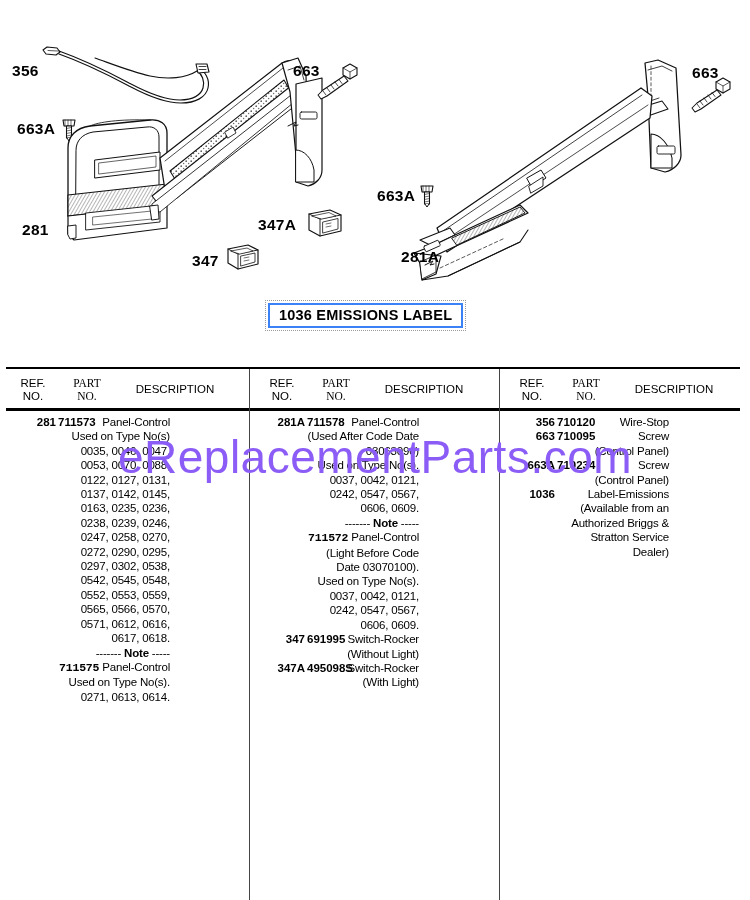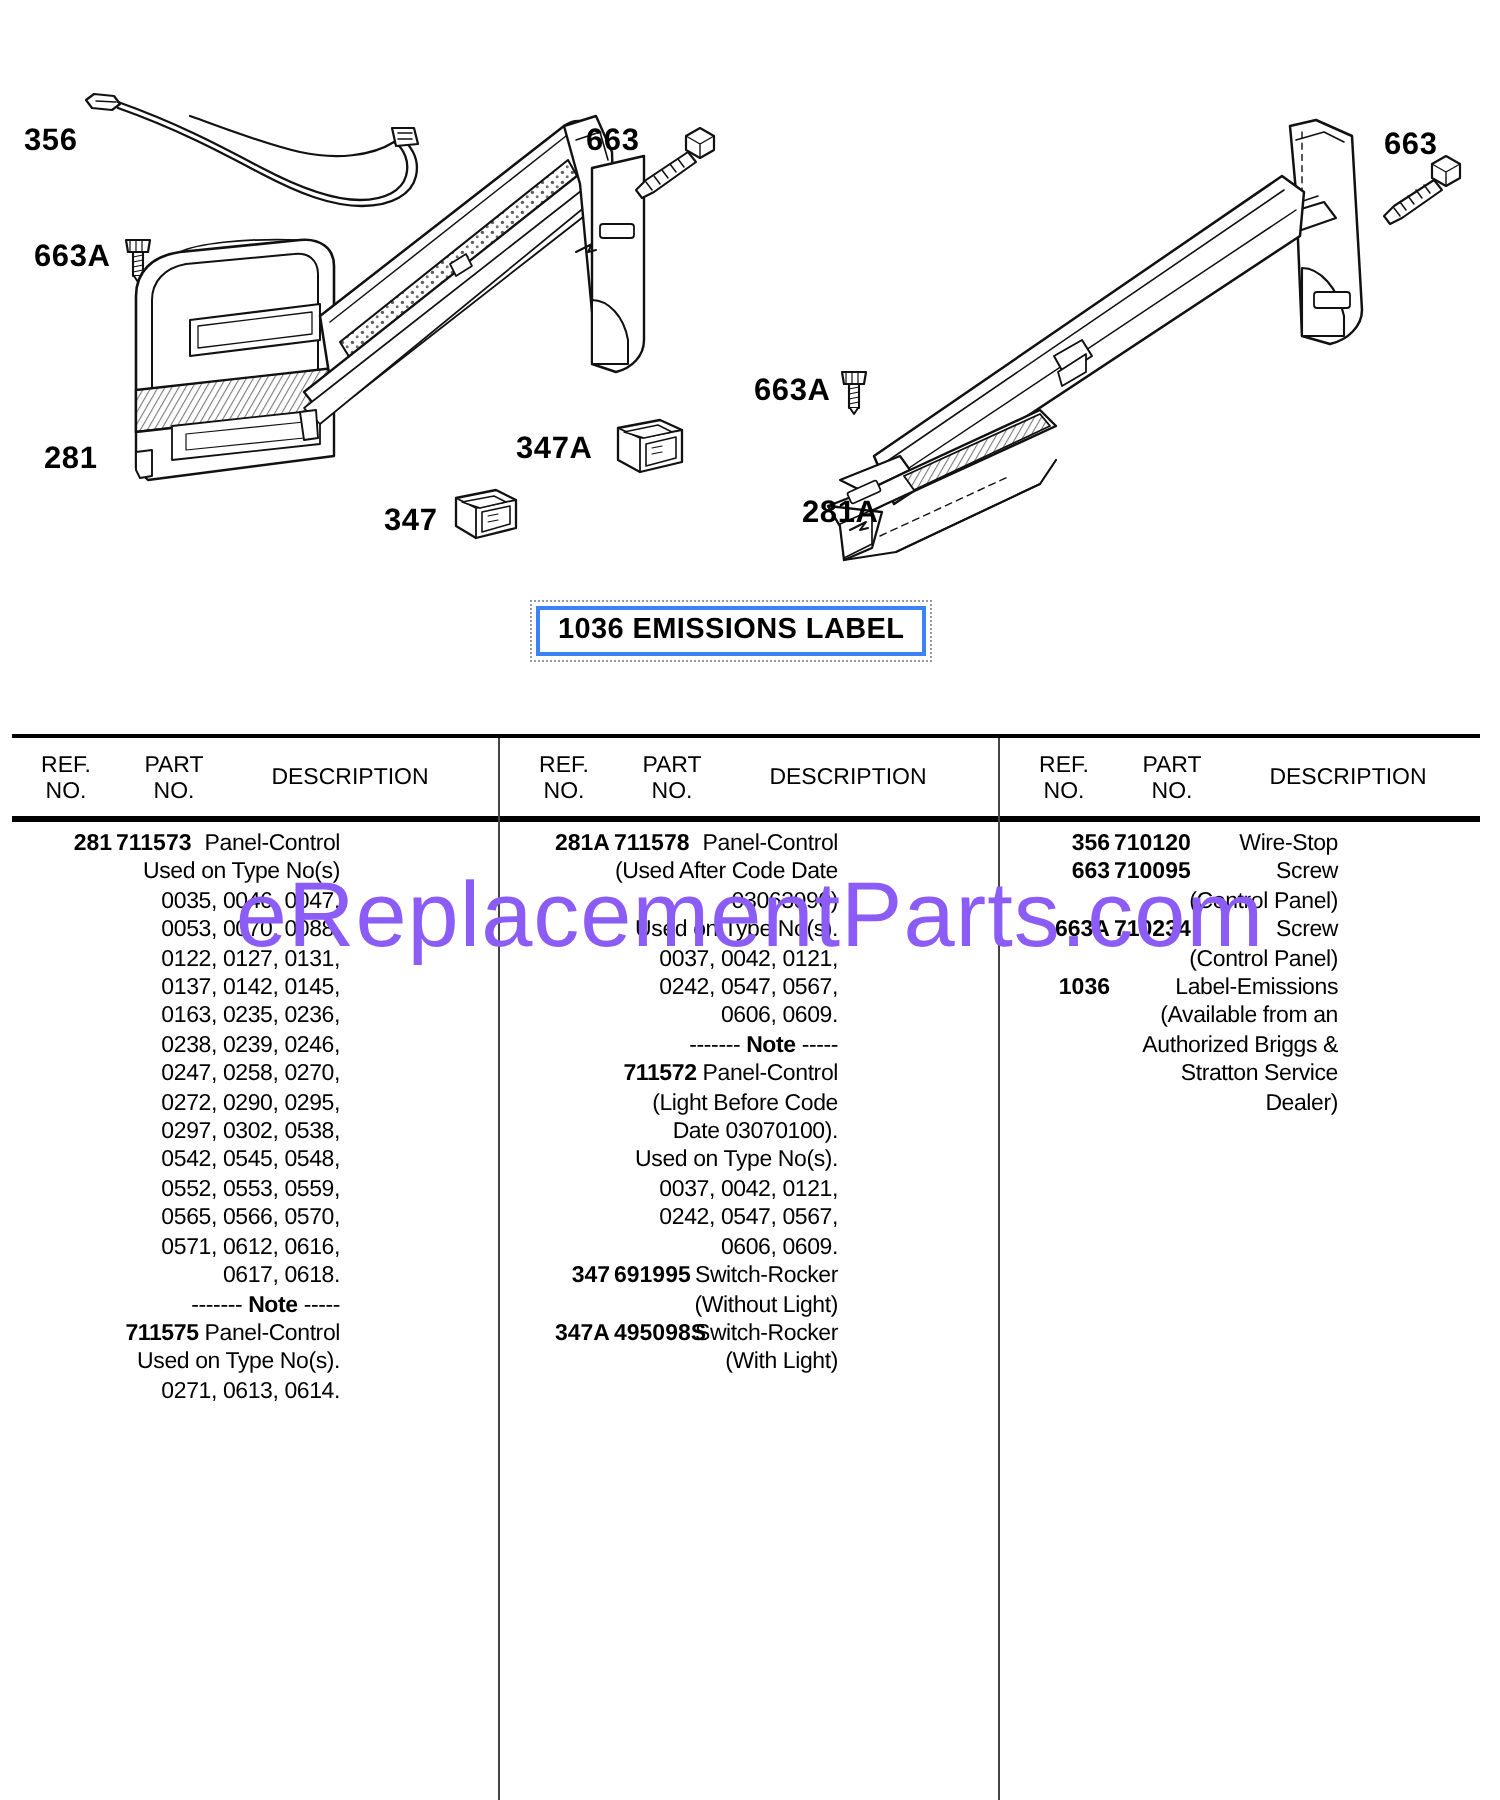--- a/index.html
+++ b/index.html
@@ -43,34 +43,34 @@
   #vdiv2{left:499px;}
 
   .col{position:absolute;top:2px;width:249px;height:531px;}
   #col1{left:0;}
   #col2{left:249px;}
   #col3{left:499px;}
 
   .colhead{position:relative;height:39px;}
   .colhead .h{position:absolute;font-size:11.5px;line-height:12.5px;text-align:center;}
   .h-ref{left:10px;top:8px;width:46px;}
-  .h-part{left:62px;top:8px;width:50px;}
+  .h-part{left:62px;top:8px;width:50px;font-family:Liberation Serif, serif;}
   .h-desc{left:112px;top:14px;width:126px;}
 
   .rows{position:absolute;top:46px;left:0;width:249px;}
   .row{position:relative;min-height:14px;}
   .cell-ref{position:absolute;left:2px;width:54px;text-align:right;
     font-weight:bold;font-size:11.5px;line-height:14.4px;}
   .cell-part{position:absolute;left:58px;width:62px;text-align:left;
     font-weight:bold;font-size:11.5px;line-height:14.4px;}
   .cell-desc{margin-left:50px;width:120px;font-size:11.5px;line-height:14.4px;
     text-align:right;}
   .dline{font-size:11.5px;line-height:14.4px;letter-spacing:-.2px;}
   .dline b{font-weight:bold;}
-  .dline .pn{font-weight:bold;}
+  .dline .pn{font-weight:bold;font-family:Liberation Mono, monospace;}
 
   
   #watermark{
     position:absolute;left:0;top:428px;width:750px;height:58px;
     text-align:center;font-size:46px;line-height:58px;
     color:#8b5cf6;font-weight:normal;letter-spacing:.5px;
     white-space:nowrap;pointer-events:none;
     font-family:"Liberation Sans","DejaVu Sans",sans-serif;
   }
 </style>

